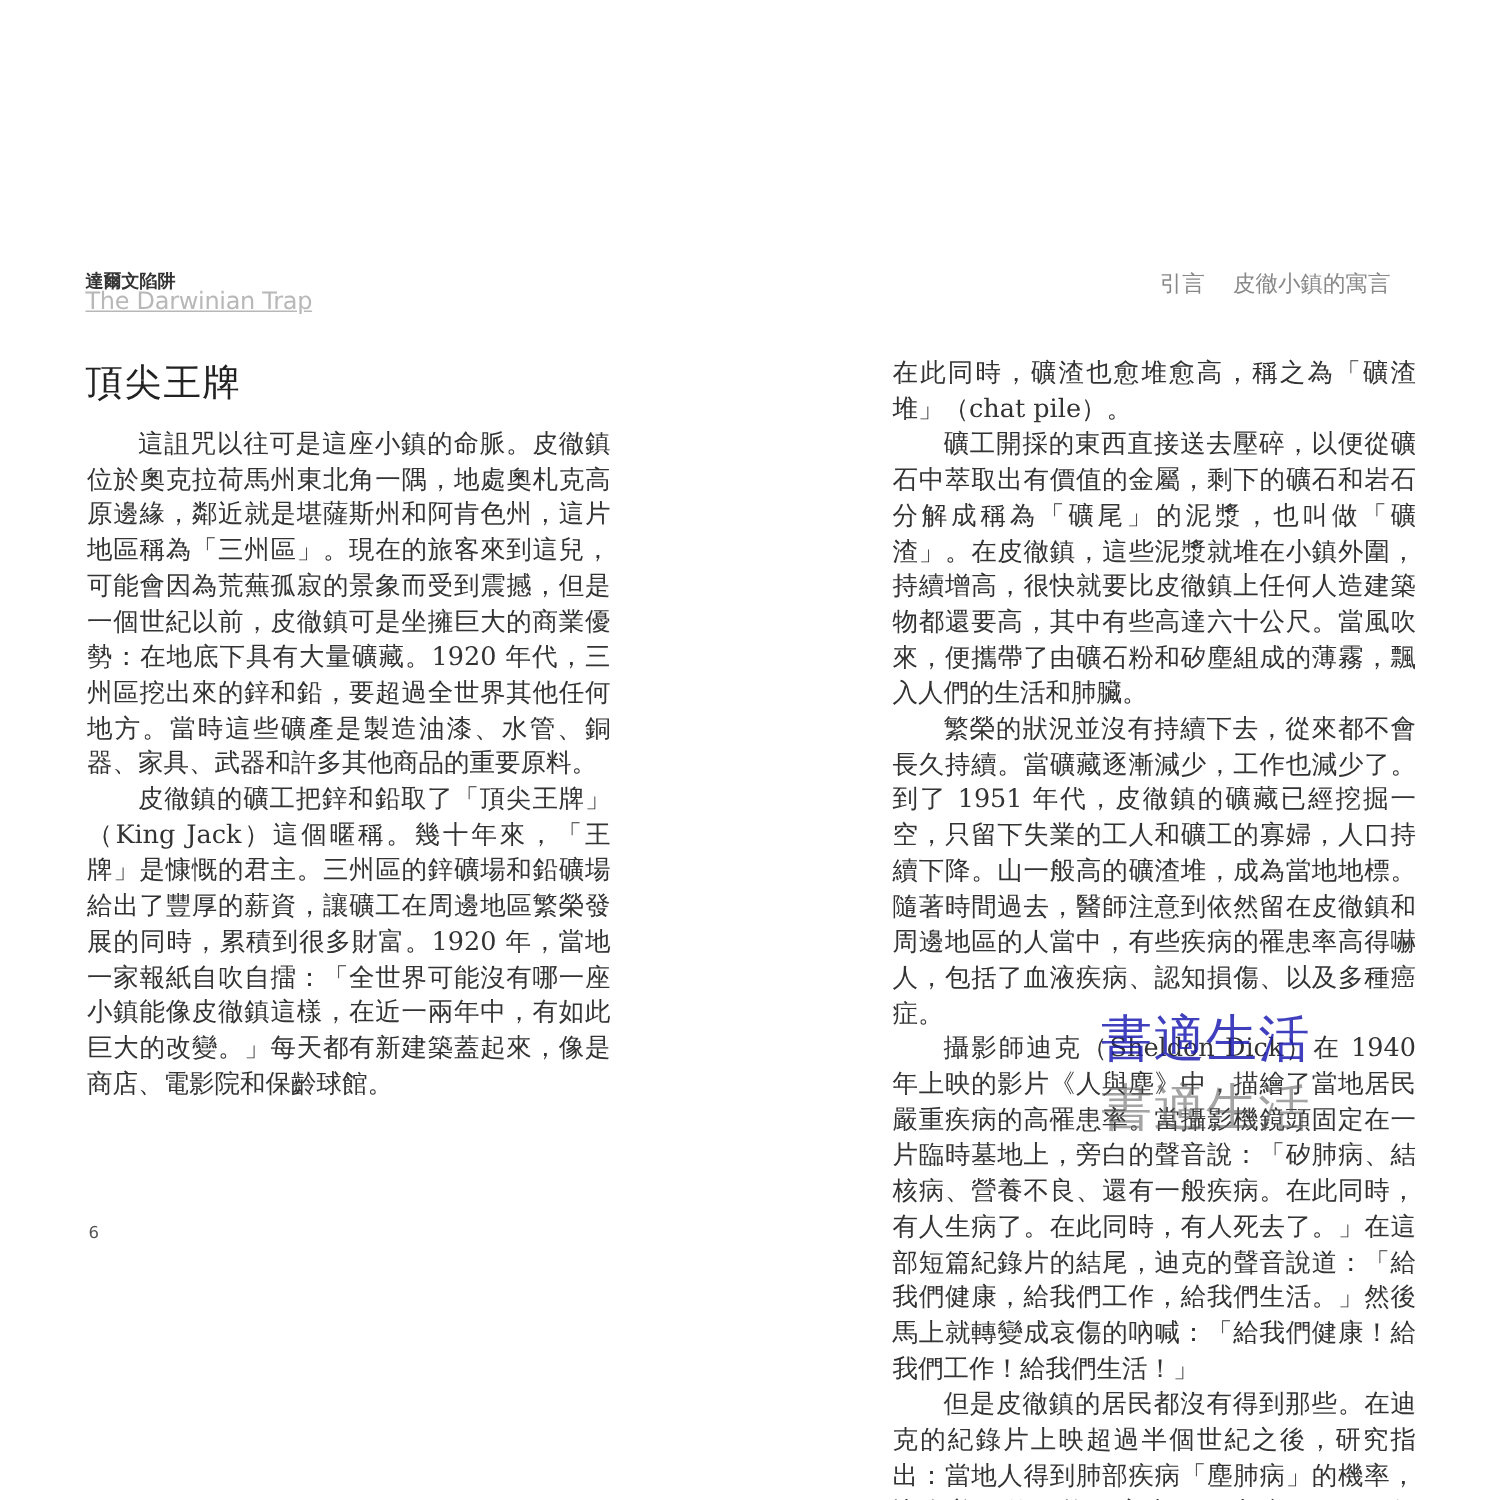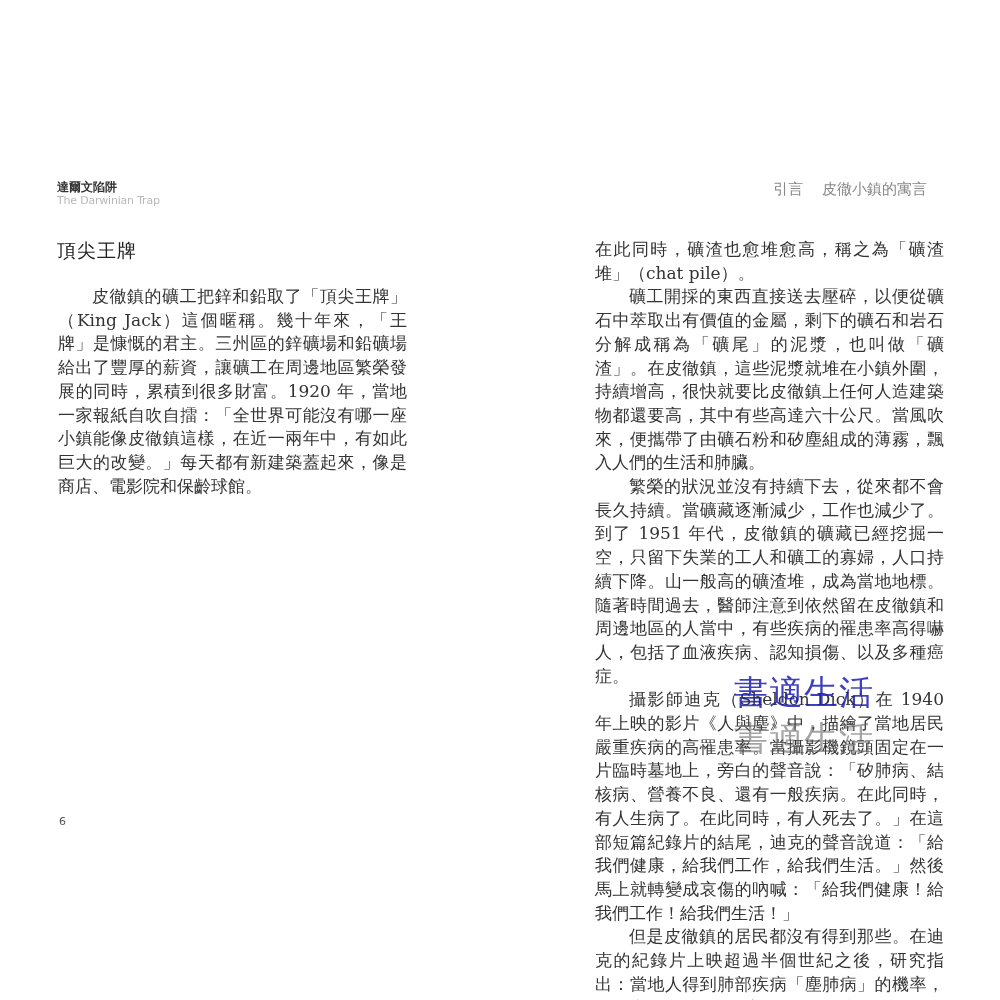--- a/index.html
+++ b/index.html
@@ -10,33 +10,33 @@
     }
     .page { position: absolute; top: 0; height: 704px; }
     .page-left { left: 0; width: 500px; }
     .page-right { left: 500px; width: 500px; }
 
     .running-head-left {
       position: absolute; left: 57px; top: 180px;
       font-family: "DejaVu Sans", "Liberation Sans", sans-serif;
     }
     .rh-title { font-size: 12px; color: #333; font-weight: bold; line-height: 14px; }
-    .rh-sub { font-size: 11px; color: #b8b8b8; line-height: 13px; letter-spacing: -0.2px; }
+    .rh-sub { font-size: 16px; color: #b8b8b8; line-height: 13px; letter-spacing: -0.2px; text-decoration: underline; }
 
     .running-head-right {
       position: absolute; right: 73px; top: 180px;
       font-family: "DejaVu Sans", "Liberation Sans", sans-serif;
       font-size: 15px; color: #888;
     }
     .running-head-right span { margin-left: 14px; }
 
     .chapter-heading {
       position: absolute; left: 57px; top: 238px;
       font-family: "DejaVu Sans", "Liberation Sans", sans-serif;
-      font-size: 19px; color: #222; letter-spacing: 1px;
+      font-size: 25px; color: #222; letter-spacing: 1px;
     }
 
     .body-text {
       position: absolute; font-size: 17px; line-height: 23.7px;
       text-align: justify; color: #333;
     }
     .body-left { left: 58px; top: 285px; width: 349px; }
     .body-right { left: 595px; top: 238px; width: 349px; }
     .body-text p { margin: 0; text-indent: 2em; }
     .body-text p.cont { text-indent: 0; }
@@ -60,20 +60,21 @@
 
 <div class="page page-left">
   <div class="running-head-left">
     <div class="rh-title">達爾文陷阱</div>
     <div class="rh-sub">The Darwinian Trap</div>
   </div>
 
   <div class="chapter-heading">頂尖王牌</div>
 
   <div class="body-text body-left">
+    <p>這詛咒以往可是這座小鎮的命脈。皮徹鎮位於奧克拉荷馬州東北角一隅，地處奧札克高原邊緣，鄰近就是堪薩斯州和阿肯色州，這片地區稱為「三州區」。現在的旅客來到這兒，可能會因為荒蕪孤寂的景象而受到震撼，但是一個世紀以前，皮徹鎮可是坐擁巨大的商業優勢：在地底下具有大量礦藏。1920 年代，三州區挖出來的鋅和鉛，要超過全世界其他任何地方。當時這些礦產是製造油漆、水管、銅器、家具、武器和許多其他商品的重要原料。</p>
     <p>皮徹鎮的礦工把鋅和鉛取了「頂尖王牌」（King Jack）這個暱稱。幾十年來，「王牌」是慷慨的君主。三州區的鋅礦場和鉛礦場給出了豐厚的薪資，讓礦工在周邊地區繁榮發展的同時，累積到很多財富。1920 年，當地一家報紙自吹自擂：「全世界可能沒有哪一座小鎮能像皮徹鎮這樣，在近一兩年中，有如此巨大的改變。」每天都有新建築蓋起來，像是商店、電影院和保齡球館。</p>
   </div>
 
   <div class="folio folio-left">6</div>
 </div>
 
 <div class="page page-right">
   <div class="running-head-right">
     <span>引言</span>
     <span>皮徹小鎮的寓言</span>

